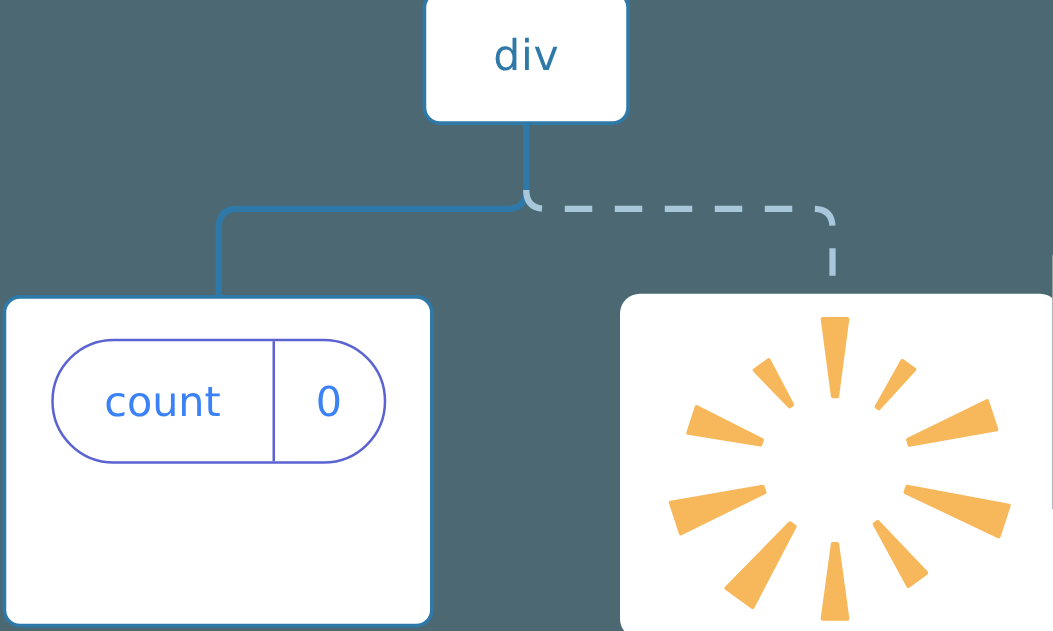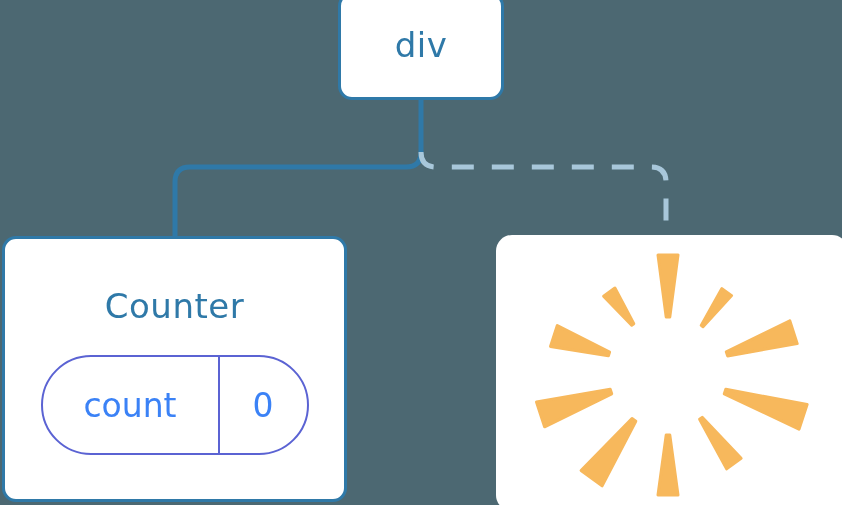--- a/index.html
+++ b/index.html
@@ -120,21 +120,20 @@
   <svg class="wires" viewBox="0 0 842 505" xmlns="http://www.w3.org/2000/svg">
     <path d="M 421 100 L 421 152 Q 421 167 406 167 L 190 167 Q 175 167 175 182 L 175 236" fill="none" stroke="#2f79a8" stroke-width="5" stroke-linecap="round"></path>
     <path d="M 421 152 Q 421 167 436 167 L 651 167 Q 666 167 666 182 L 666 236" fill="none" stroke="#a8c7da" stroke-width="5" stroke-linecap="butt" stroke-dasharray="22 18"></path>
   </svg>
 
   <div class="node node-div">
     <span class="node-title">div</span>
   </div>
 
   <div class="node node-counter">
-    <span class="node-title">Counter</span>
     <div class="prop-pill">
       <span class="prop-key">count</span>
       <span class="prop-val">0</span>
     </div>
   </div>
 
   <div class="node node-burst">
     <svg class="burst-svg" id="burst-svg" viewBox="0 0 352 276" xmlns="http://www.w3.org/2000/svg">
         <polygon points="173.8,82.0 182.0,20.0 162.0,20.0 170.2,82.0" fill="#f7b85c" stroke="#f7b85c" stroke-width="3" stroke-linejoin="round"></polygon>
         <polygon points="207.0,91.7 235.6,60.6 225.9,53.6 205.2,90.4" fill="#f7b85c" stroke="#f7b85c" stroke-width="3" stroke-linejoin="round"></polygon>

